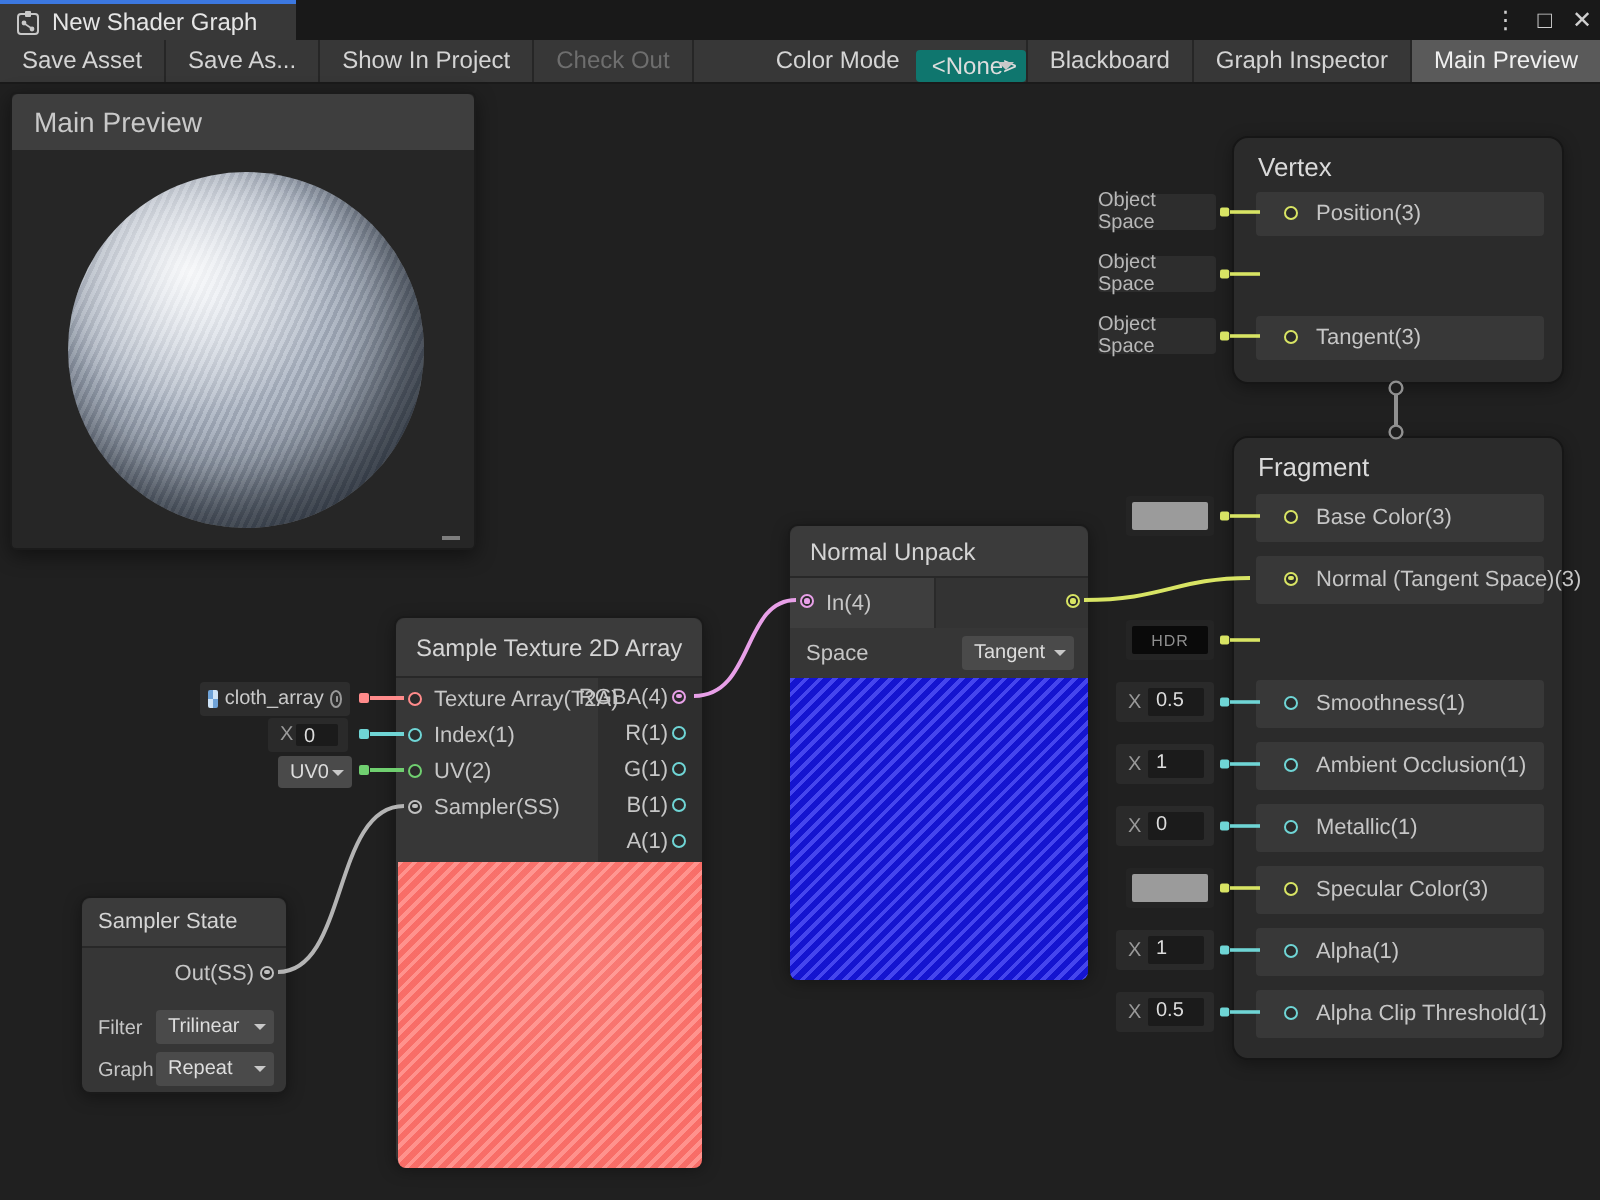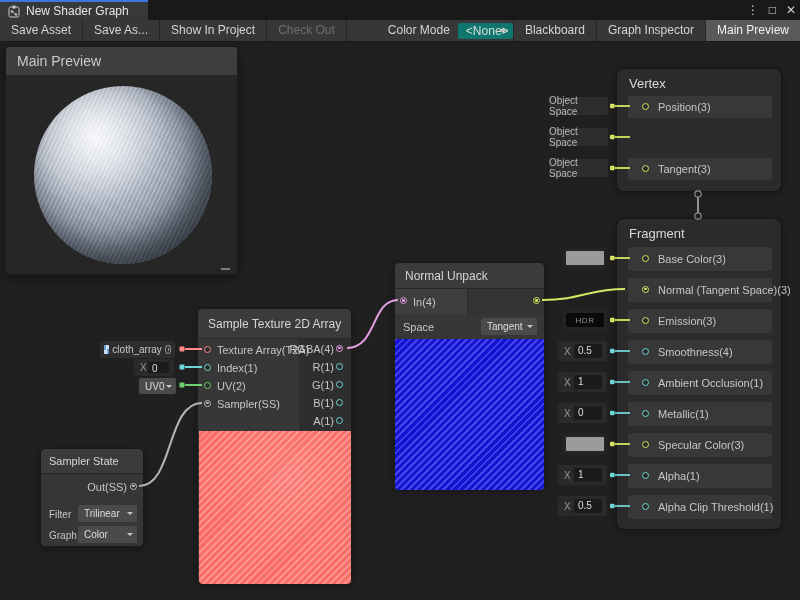--- a/index.html
+++ b/index.html
@@ -11,21 +11,21 @@
   .titlebar { position:absolute; left:0; top:0; width:800px; height:20px; background:#191919; }
   .tab { position:absolute; left:0; top:0; width:148px; height:20px; background:#383838;
          border-top:2px solid #3C78E0; display:flex; align-items:center; gap:6px; padding:0 8px;
          color:#E6E6E6; font-size:12px; }
   .win-controls { position:absolute; right:4px; top:0; height:20px; display:flex; align-items:center; gap:10px;
                   color:#CFCFCF; font-size:12px; }
   .win-controls span { cursor:default; }
 
   
   .toolbar { position:absolute; left:0; top:20px; width:800px; height:22px; background:#373737;
-             border-bottom:1px solid #1A1A1A; display:flex; align-items:flex-start;
+             border-bottom:1px solid #1A1A1A; display:flex; align-items:flex-end;
              color:#D4D4D4; font-size:12px; }
   .tbtn { padding:0 11px; line-height:21px; border-right:1px solid #262626; white-space:nowrap; }
   .tbtn.disabled { color:#6E6E6E; }
   .tlabel { padding:0 8px; line-height:21px; margin-left:33px; white-space:nowrap; }
   .tdrop { position:relative; width:100px; height:16px; margin-top:3px; background:#0f766e;
            border-radius:2px; line-height:16px; padding-left:8px; color:#DDD; }
   .tdrop::after { content:""; position:absolute; right:6px; top:6px;
                   border:4px solid transparent; border-top-color:#C8C8C8; }
   .tright { margin-left:auto; display:flex; }
   .tright .tbtn { border-left:1px solid #262626; border-right:none; }
@@ -173,27 +173,23 @@
       <div class="stack-title">Fragment</div>
 
       <div class="srow" style="top:28px; height:24px;">
         <span class="port" style="left:14px; top:7.5px; color:#D8E464;"></span>
         <span class="rlabel" style="left:30px;">Base Color(3)</span>
       </div>
       <div class="srow" style="top:59px; height:24px;">
         <span class="port conn" style="left:14px; top:7.5px; color:#D8E464;"></span>
         <span class="rlabel" style="left:30px;">Normal (Tangent Space)(3)</span>
       </div>
-      <div class="srow" style="top:90px; height:24px;">
-        <span class="port" style="left:14px; top:7.5px; color:#D8E464;"></span>
-        <span class="rlabel" style="left:30px;">Emission(3)</span>
-      </div>
       <div class="srow" style="top:121px; height:24px;">
         <span class="port" style="left:14px; top:7.5px; color:#6FD5D5;"></span>
-        <span class="rlabel" style="left:30px;">Smoothness(4)</span>
+        <span class="rlabel" style="left:30px;">Smoothness(1)</span>
       </div>
       <div class="srow" style="top:152px; height:24px;">
         <span class="port" style="left:14px; top:7.5px; color:#6FD5D5;"></span>
         <span class="rlabel" style="left:30px;">Ambient Occlusion(1)</span>
       </div>
       <div class="srow" style="top:183px; height:24px;">
         <span class="port" style="left:14px; top:7.5px; color:#6FD5D5;"></span>
         <span class="rlabel" style="left:30px;">Metallic(1)</span>
       </div>
       <div class="srow" style="top:214px; height:24px;">
@@ -325,21 +321,21 @@
       <div style="position:absolute; left:0; top:25px; width:102px; height:26px;">
         <span class="out-label" style="right:16px;">Out(SS)</span>
         <span class="port conn" style="left:89px; top:8.5px; color:#C0C0C0;"></span>
       </div>
       <div style="position:absolute; left:0; top:55px; width:102px; height:20px;">
         <span class="rlabel" style="left:8px; font-size:10px;">Filter</span>
         <div class="dropdown" style="left:37px; top:1px; width:59px; height:17px;">Trilinear</div>
       </div>
       <div style="position:absolute; left:0; top:76px; width:102px; height:20px;">
         <span class="rlabel" style="left:8px; font-size:10px;">Graph</span>
-        <div class="dropdown" style="left:37px; top:1px; width:59px; height:17px;">Color</div>
+        <div class="dropdown" style="left:37px; top:1px; width:59px; height:17px;">Repeat</div>
       </div>
     </div>
 
     <svg class="wires" viewBox="0 0 800 600">
 
       <rect x="179.5" y="346.5" width="5" height="5" rx="1" fill="#FF8B8B"></rect>
       <path d="M185,349 L202,349" stroke="#FF8B8B" stroke-width="2" fill="none"></path>
       <rect x="179.5" y="364.5" width="5" height="5" rx="1" fill="#6FD5D5"></rect>
       <path d="M185,367 L202,367" stroke="#6FD5D5" stroke-width="2" fill="none"></path>
       <rect x="179.5" y="382.5" width="5" height="5" rx="1" fill="#70CF70"></rect>

